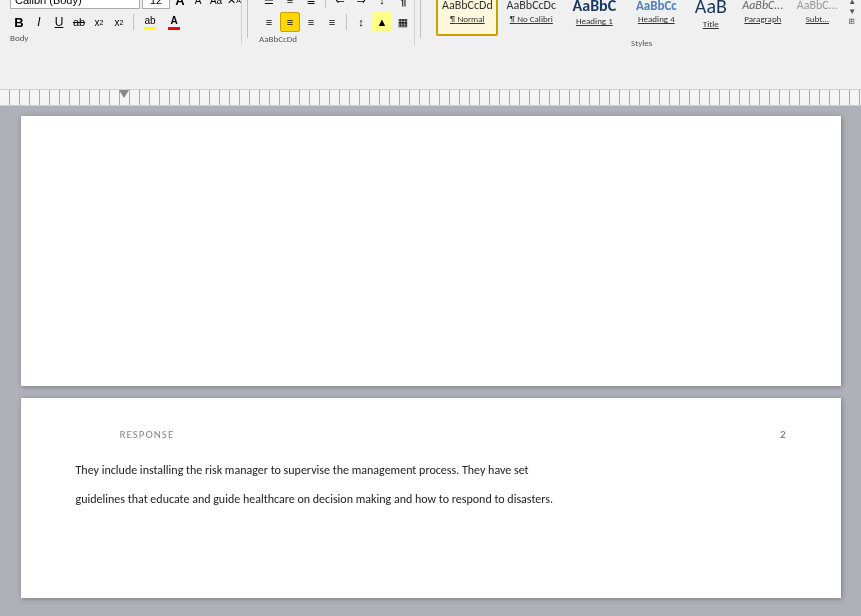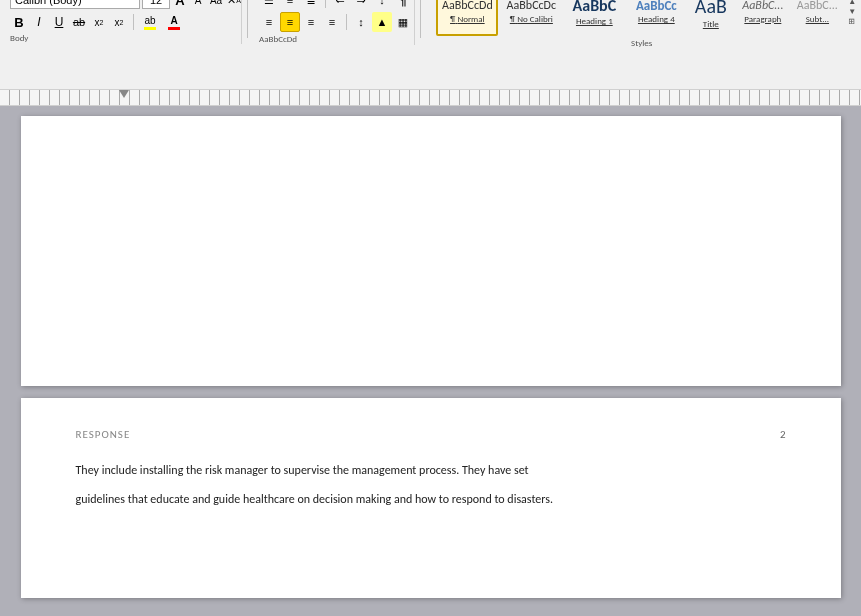--- a/index.html
+++ b/index.html
@@ -192,20 +192,21 @@
       justify-content: space-between;
       align-items: flex-start;
       margin-bottom: 20px;
     }
 
     .page-header-text {
       font-size: 11px;
       color: #888;
       letter-spacing: 1px;
       font-variant: small-caps;
+      margin-left: 44px;
     }
 
     .page-number {
       font-size: 11px;
       color: #666;
     }
 
     .page-body {
       font-size: 12px;
       line-height: 1.6;

